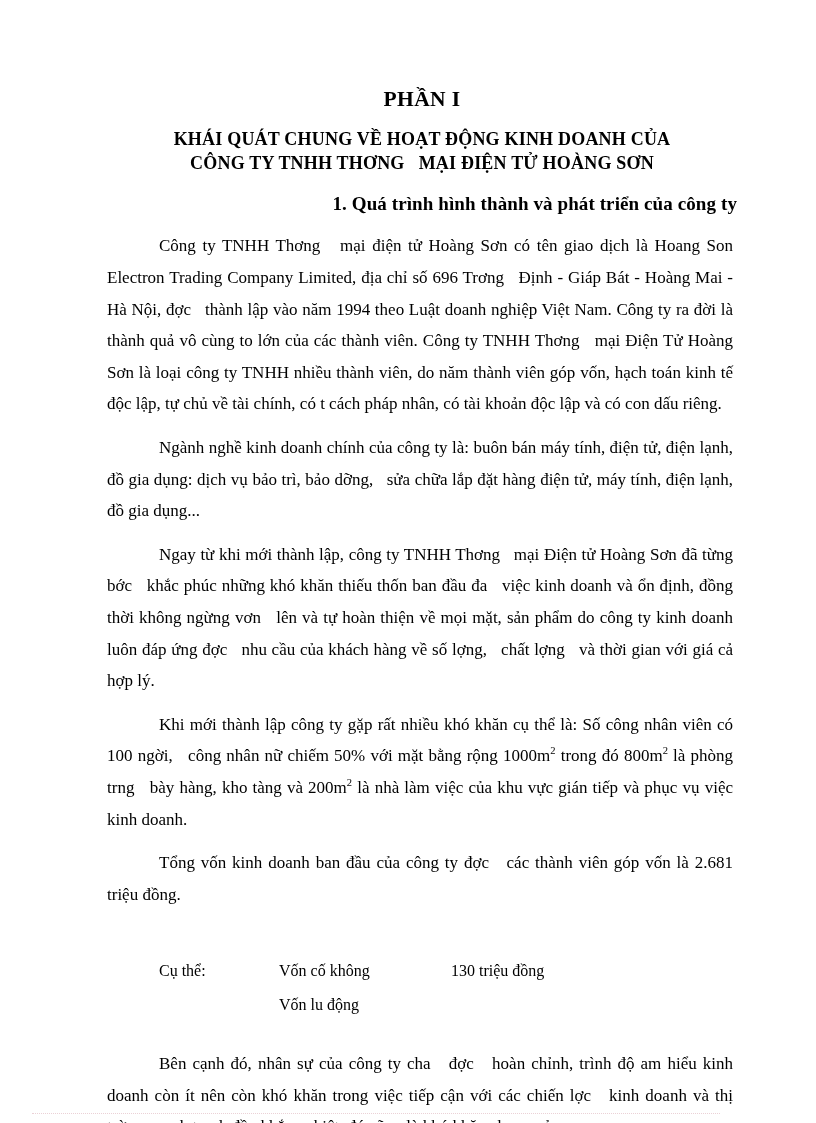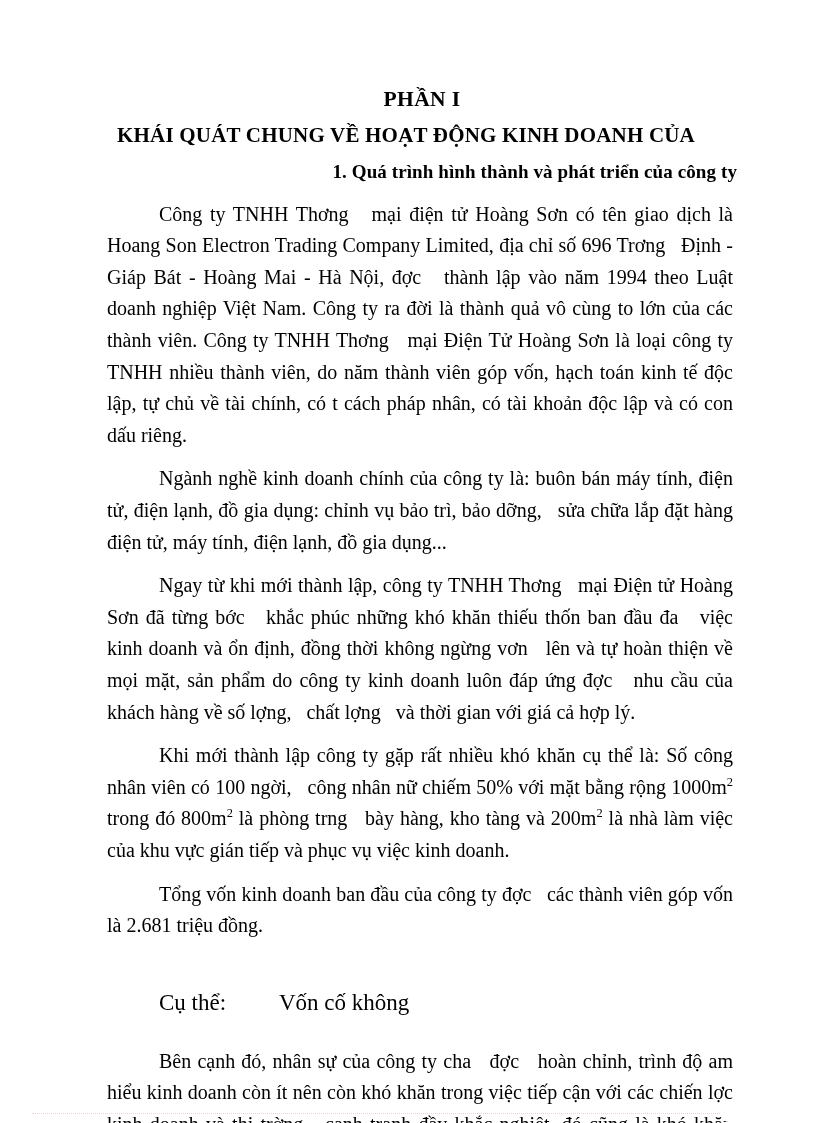--- a/index.html
+++ b/index.html
@@ -30,62 +30,63 @@
   
   .h-part {
     text-align: center;
     font-weight: bold;
     font-size: 21.5px;
     letter-spacing: 0.4px;
     line-height: 1.22;
     margin: 0 0 6px 0;
   }
   .h-title {
+    text-align: center;
     font-weight: bold;
-    font-size: 21px;
+    font-size: 18px;
     line-height: 1.32;
     letter-spacing: 0.2px;
-    margin: 10px;
+    margin: 16px;
   }
   .h-title .line2 {
     display: block;
     white-space: pre;
   }
   .h-section {
     font-weight: bold;
     font-size: 19px;
     line-height: 1.3;
     margin: 6px 0 0 0;
     text-align: right;
     letter-spacing: 0.1px;
   }
 
   
   .para {
-    font-size: 20px;
+    font-size: 17px;
     line-height: 31.6px;
     text-align: justify;
     text-justify: inter-word;
     margin: 12px 4px 0 0;
     text-indent: 52px;
     white-space: pre-wrap;
     -webkit-hyphens: none;
     hyphens: none;
   }
   .para:first-of-type { margin-top: 14px; }
   sup {
     font-size: 0.62em;
     vertical-align: super;
     line-height: 0;
   }
 
   
   .detail-block {
     margin-top: 44px;
-    font-size: 23px;
+    font-size: 16px;
     line-height: 34px;
   }
   .detail-row {
     display: flex;
     align-items: baseline;
   }
   .col-label {
     width: 120px;
     padding-left: 52px;
     box-sizing: border-box;
@@ -114,41 +115,44 @@
 </head>
 <body>
 
 <div class="page">
   <div class="content">
 
     <div class="h-part">PHẦN I</div>
 
     <div class="h-title">
       <span class="line1">KHÁI QUÁT CHUNG VỀ HOẠT ĐỘNG KINH DOANH CỦA</span>
+      <span class="line2">CÔNG TY TNHH THƠNG   MẠI ĐIỆN TỬ HOÀNG SƠN</span>
     </div>
 
     <div class="h-section">1. Quá trình hình thành và phát triển của công ty</div>
 
     <p class="para">Công ty TNHH Thơng   mại điện tử Hoàng Sơn có tên giao dịch là Hoang Son Electron Trading Company Limited, địa chỉ số 696 Trơng   Định - Giáp Bát - Hoàng Mai - Hà Nội, đợc   thành lập vào năm 1994 theo Luật doanh nghiệp Việt Nam. Công ty ra đời là thành quả vô cùng to lớn của các thành viên. Công ty TNHH Thơng   mại Điện Tử Hoàng Sơn là loại công ty TNHH nhiều thành viên, do năm thành viên góp vốn, hạch toán kinh tế độc lập, tự chủ về tài chính, có t cách pháp nhân, có tài khoản độc lập và có con dấu riêng.</p>
 
-    <p class="para">Ngành nghề kinh doanh chính của công ty là: buôn bán máy tính, điện tử, điện lạnh, đồ gia dụng: chỉnh vụ bảo trì, bảo dỡng,   sửa chữa lắp đặt hàng điện tử, máy tính, điện lạnh, đồ gia dụng...</p>
+    <p class="para">Ngành nghề kinh doanh chính của công ty là: buôn bán máy tính, điện tử, điện lạnh, đồ gia dụng: dịch vụ bảo trì, bảo dỡng,   sửa chữa lắp đặt hàng điện tử, máy tính, điện lạnh, đồ gia dụng...</p>
 
     <p class="para">Ngay từ khi mới thành lập, công ty TNHH Thơng   mại Điện tử Hoàng Sơn đã từng bớc   khắc phúc những khó khăn thiếu thốn ban đầu đa   việc kinh doanh và ổn định, đồng thời không ngừng vơn   lên và tự hoàn thiện về mọi mặt, sản phẩm do công ty kinh doanh luôn đáp ứng đợc   nhu cầu của khách hàng về số lợng,   chất lợng   và thời gian với giá cả hợp lý.</p>
 
     <p class="para"><span>Khi mới thành lập công ty gặp rất nhiều khó khăn cụ thể là: Số công nhân viên có 100 ngời,   công nhân nữ chiếm 50% với mặt bằng rộng 1000m</span><sup>2</sup><span> trong đó 800m</span><sup>2</sup><span> là phòng trng   bày hàng, kho tàng và 200m</span><sup>2</sup><span> là nhà làm việc của khu vực gián tiếp và phục vụ việc kinh doanh.</span></p>
 
     <p class="para">Tổng vốn kinh doanh ban đầu của công ty đợc   các thành viên góp vốn là 2.681 triệu đồng.</p>
 
     <div class="detail-block">
       <div class="detail-row">
         <span class="col-label">Cụ thể:</span>
         <span class="col-item">Vốn cố không</span>
+        <span class="col-value">130 triệu đồng</span>
       </div>
       <div class="detail-row">
         <span class="col-label"></span>
+        <span class="col-item">Vốn lu   động</span>
       </div>
     </div>
 
     <p class="para closing">Bên cạnh đó, nhân sự của công ty cha   đợc   hoàn chỉnh, trình độ am hiểu kinh doanh còn ít nên còn khó khăn trong việc tiếp cận với các chiến lợc   kinh doanh và thị trờng   cạnh tranh đầy khắc nghiệt, đó cũng là khó khăn chung của</p>
 
   </div>
 
   <div class="scan-rule"></div>
 </div>
 

